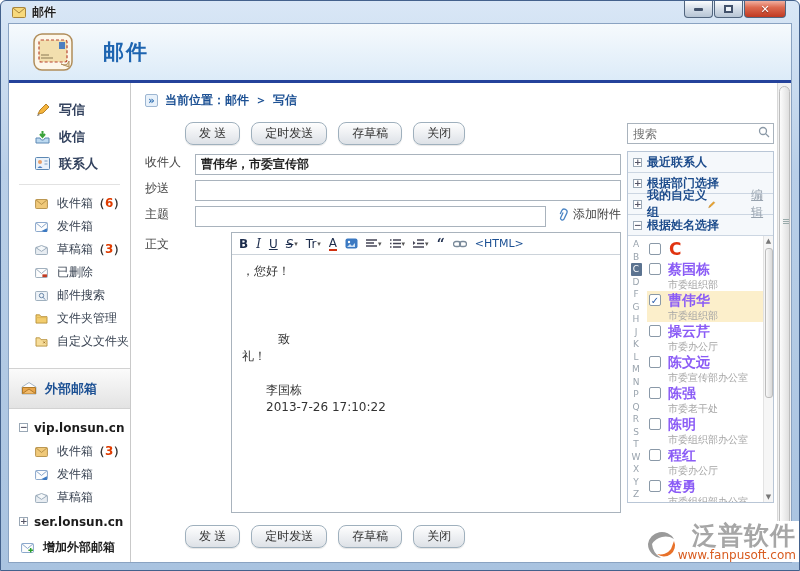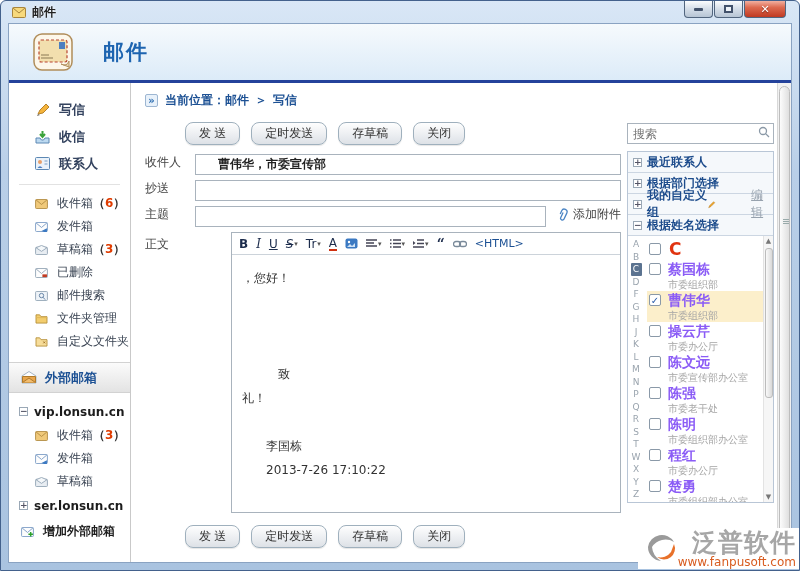--- a/index.html
+++ b/index.html
@@ -28,54 +28,54 @@
   .content { display:flex; height:481px; position:relative; }
 
   
   .sidebar { width:122px; border-right:1px solid #c9c9c9; padding-top:13px; flex-shrink:0; overflow:hidden; background:#fff; }
   .side-item { display:flex; align-items:center; height:27px; padding-left:26px; color:#34435f; font-weight:bold; font-size:13px; cursor:pointer; }
   .side-item svg, .folder-item svg, .acct-child svg { margin-right:9px; flex-shrink:0; }
   .side-sep { border-top:1px solid #e2e2e2; margin:7px 10px; }
   .folder-item { height:23px; padding-left:26px; font-size:12px; color:#3a4453; display:flex; align-items:center; cursor:pointer; }
   .cnt { color:#333; font-weight:bold; }
   .cnt b { color:#e03c00; font-style:normal; }
-  .ext-header { height:31px; margin-top:9px; background:linear-gradient(#fbfbfb,#e3e3e3); border-top:1px solid #d2d2d2; border-bottom:1px solid #d2d2d2; display:flex; align-items:center; padding-left:12px; color:#1d5194; font-weight:bold; font-size:13px; cursor:pointer; }
+  .ext-header { height:41px; margin-top:15px; background:linear-gradient(#fbfbfb,#e3e3e3); border-top:1px solid #d2d2d2; border-bottom:1px solid #d2d2d2; display:flex; align-items:center; padding-left:12px; color:#1d5194; font-weight:bold; font-size:13px; cursor:pointer; }
   .acct-row { height:25px; padding-left:10px; font-weight:bold; color:#1c1c1c; display:flex; align-items:center; font-size:12px; cursor:pointer; }
   .expander { width:9px; height:9px; border:1px solid #9aa8b6; background:#fff; font-size:9px; line-height:7px; text-align:center; color:#556; margin-right:6px; flex-shrink:0; }
   .acct-child { height:23px; padding-left:26px; display:flex; align-items:center; color:#3a4453; cursor:pointer; }
   .add-ext { font-weight:bold; color:#1c1c1c; height:27px; }
 
   
   .main { flex:1; padding:9px 6px 0 14px; overflow:hidden; }
   .breadcrumb { display:flex; align-items:center; color:#1d5194; font-weight:bold; font-size:12px; }
   .bc-icon { width:13px; height:13px; border:1px solid #9db6d2; background:#e8f1fa; color:#2b6cb0; font-size:10px; line-height:11px; text-align:center; margin-right:7px; border-radius:2px; }
   .bc-sep { margin:0 6px; }
   .actions { margin:13px 0 9px 40px; display:flex; gap:11px; }
   .btn { height:23px; padding:0 13px; border:1px solid #9fb0bd; border-radius:8px; background:linear-gradient(#fefefe,#e7eaee 70%,#dde1e6); font-size:12px; color:#333; display:flex; align-items:center; cursor:pointer; box-shadow:0 1px 1px rgba(0,0,0,.1); }
   .form-row { display:flex; align-items:flex-start; margin-bottom:5px; }
   .form-label { width:42px; margin-right:8px; color:#444; font-size:12px; flex-shrink:0; }
-  .form-input { width:433px; height:21px; border:1px solid #a9b3bd; padding:0 22px; font-size:12px; font-family:inherit; color:#222; }
+  .form-input { width:433px; height:21px; border:1px solid #a9b3bd; padding:0 5px; font-size:12px; font-family:inherit; color:#222; }
   .form-input.bold { font-weight:bold; }
   .form-input.subject { width:360px; }
   .attach { display:flex; align-items:center; margin-left:10px; color:#444; cursor:pointer; white-space:nowrap; }
   .attach svg { margin-right:4px; }
   .row-body { align-items:flex-start;gap:36px; }
   .editor { width:433px; height:281px; border:1px solid #a9b3bd; background:#fff; }
   .editor-toolbar { height:22px; border-bottom:1px solid #ccd3da; display:flex; align-items:center; padding:0 7px; gap:8px; }
   .tbtn { display:flex; align-items:center; font-size:12px; color:#1c2c4c; cursor:pointer; line-height:14px; }
   .tbtn .caret { font-size:7px; color:#555; margin-left:1px; }
   .t-bold { font-weight:bold; }
   .t-italic { font-style:italic; font-family:"DejaVu Serif","Liberation Serif",serif; }
   .t-underline { text-decoration:underline; }
   .t-strike { text-decoration:line-through; font-style:italic; }
   .t-color { border-bottom:2px solid #d03010; line-height:12px; }
   .t-quote { font-family:"DejaVu Serif",serif; font-weight:bold; font-size:14px; }
   .t-html { color:#1d5194; font-size:11px; }
   .editor-body { padding:8px 10px; font-size:12px; color:#333; cursor:text; }
-  .bline { min-height:17px; line-height:17px; white-space:pre-wrap;margin-top:7px; }
+  .bline { min-height:17px; line-height:17px; white-space:pre-wrap; }
   .actions.bottom { margin-top:12px; }
 
   
   .contacts { width:150px; flex-shrink:0; padding:40px 3px 0 0; }
   .search-box { position:relative; }
   .search-input { width:100%; height:21px; border:1px solid #a9b3bd; padding:0 20px 0 5px; font-size:12px; font-family:inherit; color:#555; }
   .search-icon { position:absolute; right:4px; top:3px; }
   .panel { border:1px solid #b9c6d6; margin-top:7px; background:#fff; }
   .group-row { height:21px; display:flex; align-items:center; padding:0 5px; border-bottom:1px solid #ccd6e2; background:#f5f8fb; color:#1d4c8c; font-weight:bold; font-size:12px; cursor:pointer; }
   .group-row .expander { margin-right:5px; }
@@ -98,21 +98,21 @@
   .clist-scroll { position:absolute; right:0; top:0; bottom:0; width:10px; display:flex; flex-direction:column; align-items:center; background:#f6f6f6; border-left:1px solid #e3e3e3; }
   .sarrow { font-size:7px; color:#777; line-height:10px; cursor:pointer; }
   .sthumb { width:8px; flex:0 0 150px; margin-top:2px; background:linear-gradient(90deg,#fafafa,#d9d9d9); border:1px solid #bcbcbc; border-radius:3px; cursor:pointer; }
 
   
   .page-scrollbar { width:14px; background:#f1f1f1; border-left:1px solid #d8d8d8; position:relative; flex-shrink:0; }
   .page-thumb { position:absolute; top:3px; left:1px; right:1px; height:448px; background:linear-gradient(90deg,#fcfcfc,#dfdfdf); border:1px solid #bdbdbd; border-radius:6px; cursor:pointer; }
   .page-grip { position:absolute; top:132px; left:3px; width:6px; border-top:1px solid #9aa; box-shadow:0 2px 0 #9aa, 0 4px 0 #9aa; }
 
   
-  .brand { position:absolute; right:0; bottom:1px; background:#fff; padding:2px 3px 1px 6px; display:flex; align-items:flex-start; z-index:9; }
+  .brand { position:absolute; right:0; bottom:8px; background:#fff; padding:2px 3px 1px 6px; display:flex; align-items:flex-end; z-index:9; }
   .brand-text { text-align:right; }
   .brand-name { font-size:25px; font-weight:bold; color:#a6a6a6; letter-spacing:1px; line-height:26px; }
   .brand-url { font-size:12px; color:#d85c20; line-height:12px; }
 </style>
 </head>
 <body>
 
 <div class="window">
   <div class="titlebar">
     <svg width="14" height="11" viewBox="0 0 14 11">

